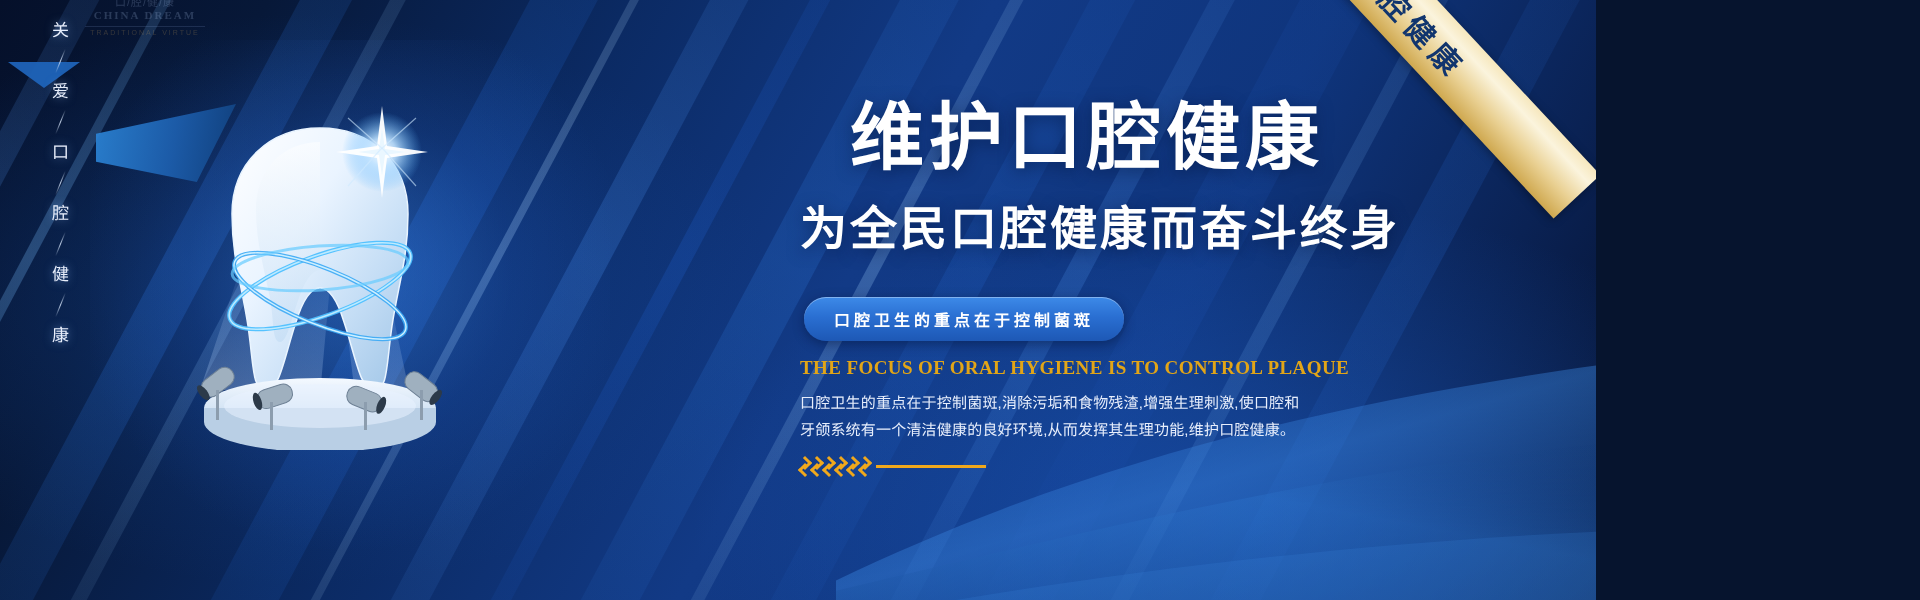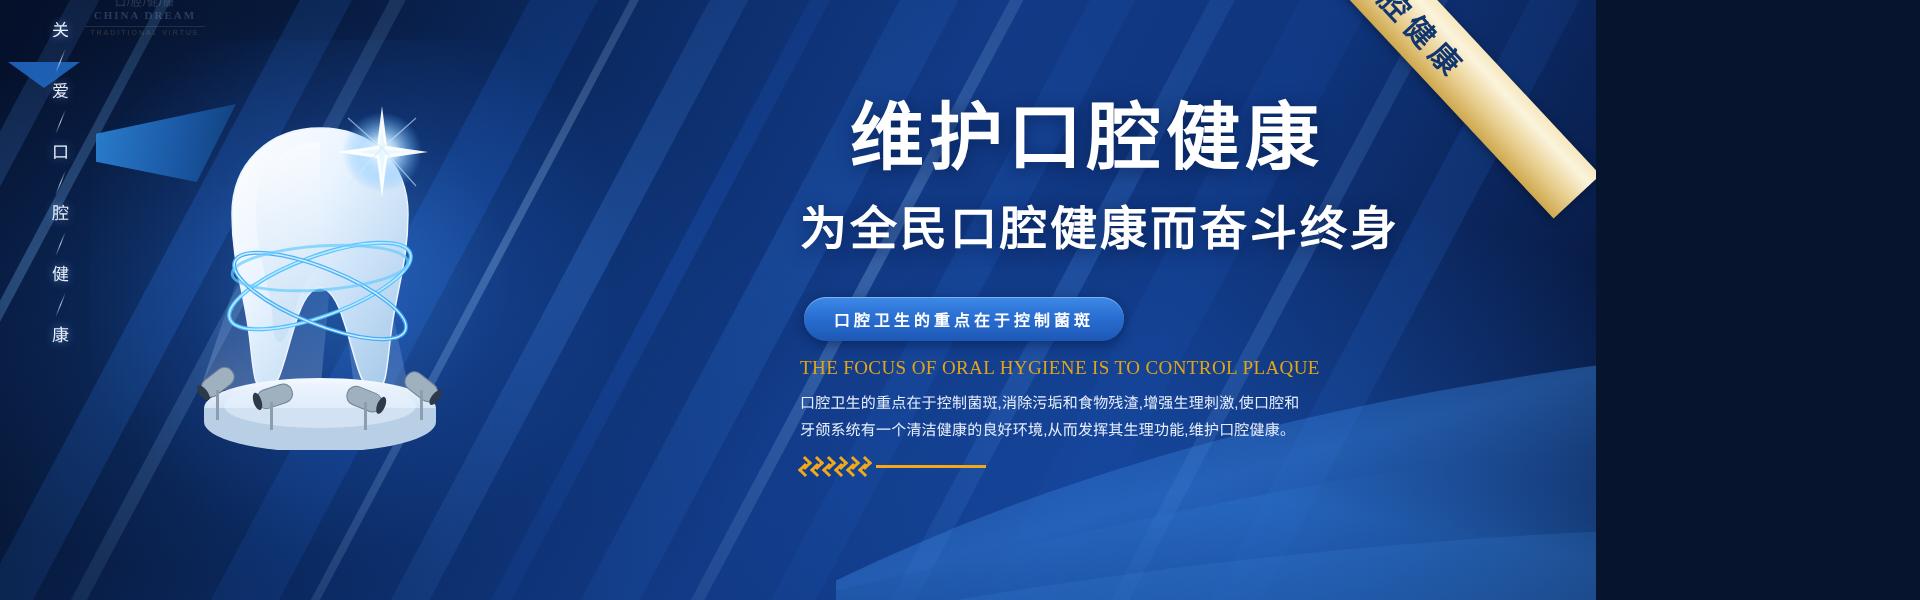--- a/index.html
+++ b/index.html
@@ -104,21 +104,21 @@
     background:linear-gradient(180deg,#3d8ae8 0%,#2a6fd2 45%,#1d58b5 100%);
     box-shadow:inset 0 1px 0 rgba(255,255,255,.35),0 3px 12px rgba(0,15,50,.45);
   }
   .badge span{
     color:#fff;font-size:16px;font-weight:bold;letter-spacing:4px;white-space:nowrap;
   }
 
   .eng{
     margin-top:16px;color:#e2a517;
     font-family:"Liberation Serif","DejaVu Serif",serif;
-    font-weight:normal;font-size:19px;letter-spacing:.4px;white-space:nowrap;
+    font-weight:bold;font-size:19px;letter-spacing:.4px;white-space:nowrap;
   }
 
   .para{
     margin-top:10px;color:#e7eefc;font-size:15px;line-height:27px;
     width:500px;letter-spacing:.2px;
   }
 
   .arrow-row{margin-top:14px;display:flex;align-items:center;gap:0;}
   .chev{
     width:11px;height:18px;margin-right:1px;

